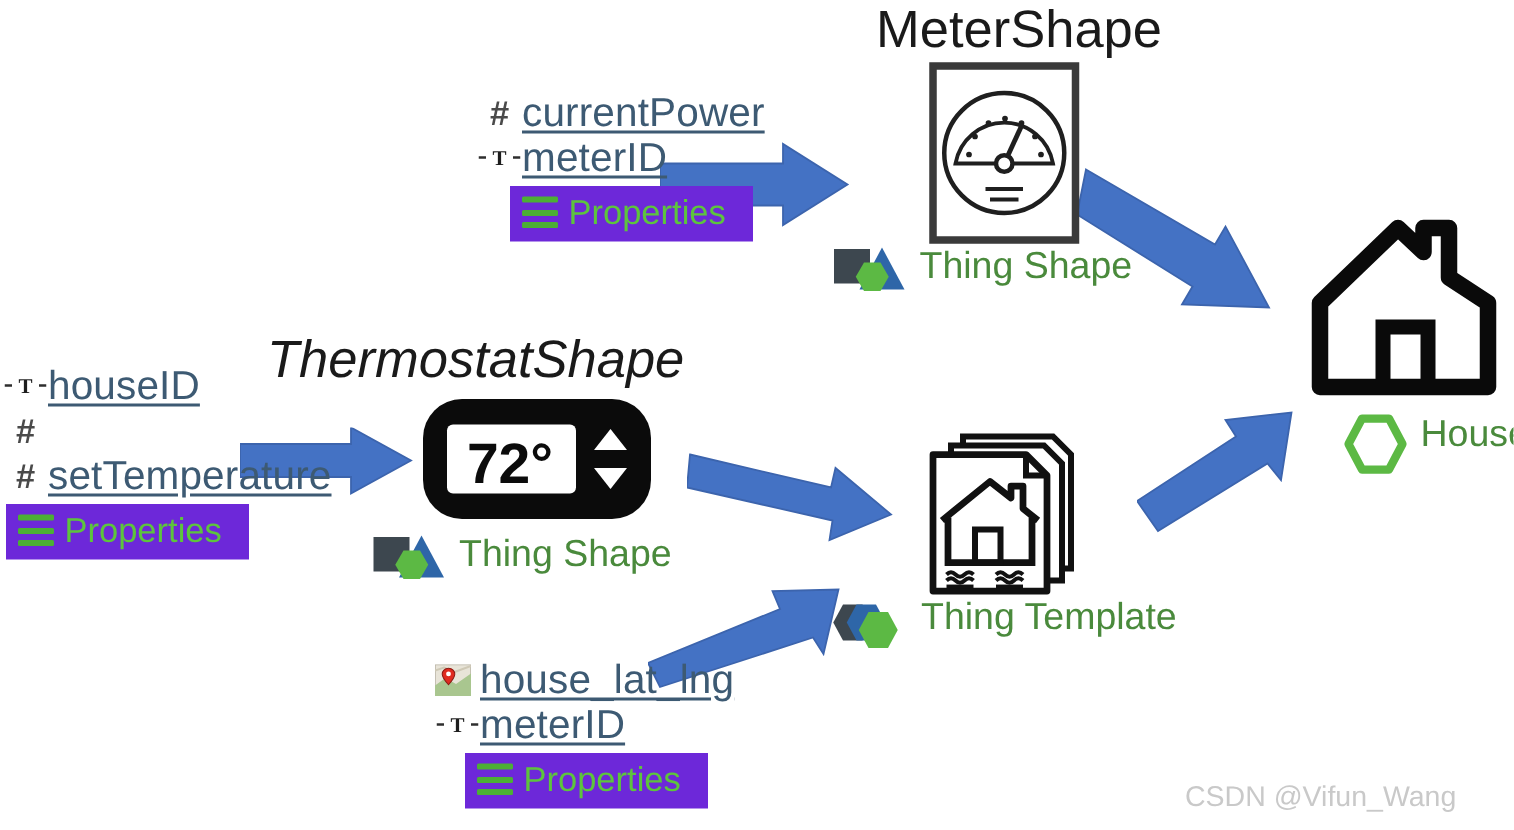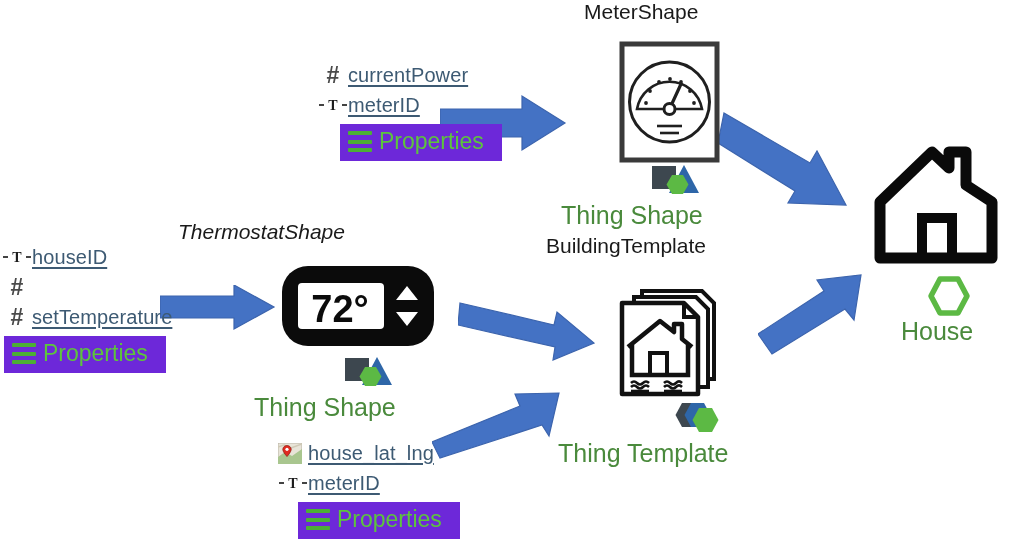--- a/index.html
+++ b/index.html
@@ -43,21 +43,21 @@
     font-family: "Liberation Sans", sans-serif;
     color: #4a4a4a;
   }
   .type-loc {
     width: 24px;
     height: 21px;
     flex: 0 0 24px;
     margin-right: 6px;
   }
   .prop-name {
-    font-size: 20px;
+    font-size: 27px;
     color: #3d5a73;
     text-decoration: underline;
     text-underline-offset: 3px;
     letter-spacing: .1px;
   }
   .props-footer {
     display: flex;
     align-items: center;
     background: #6d28d9;
     padding: 4px 18px 6px 8px;
@@ -81,33 +81,32 @@
   .props-bars i:nth-child(2) { width: 24px; }
   .props-bars i:nth-child(3) { width: 24px; }
   .props-label {
     font-size: 23px;
     color: #5dc43d;
   }
 
   
   .node-title {
     position: absolute;
-    font-size: 21px;
+    font-size: 35px;
     color: #1a1a1a;
     white-space: nowrap;
     font-weight: 400;
   }
 
   
   .kind-caption {
     position: absolute;
     display: flex;
-    align-items: flex-end;
+    align-items: flex-start;
     white-space: nowrap;
-    flex-direction: column;
   }
   .kind-label {
     font-size: 25px;
     color: #4a8a3c;
     margin-left: 6px;
   }
 
   
   .watermark {
     position: absolute;
@@ -191,21 +190,21 @@
     <div class="props-footer" style="margin-left:2px; margin-top:4px;">
       <span class="props-bars">
         <i></i>
           <i></i>
           <i></i>
       </span>
       <span class="props-label">Properties</span>
     </div>
   </div>
 
-  <div class="prop-group" style="left:278px; top:438px;">
+  <div class="prop-group" style="left:290px; top:438px;">
     <div class="prop-row">
       <span class="type-loc">
         <svg width="24" height="21" viewBox="0 0 24 21">
           <rect x="0" y="0" width="24" height="21" fill="#e8e4d8" stroke="#b9b4a6" stroke-width="1"></rect>
           <path d="M0 14 L7 9 L14 13 L24 6 L24 21 L0 21 Z" fill="#a9c68f"></path>
           <path d="M0 4 L6 2 L13 5 L24 1" stroke="#cfc9b6" stroke-width="1.4" fill="none"></path>
           <path d="M9 2.5 C11.6 2.5 13.2 4.4 13.2 6.4 C13.2 9 9 13.5 9 13.5 C9 13.5 4.8 9 4.8 6.4 C4.8 4.4 6.4 2.5 9 2.5 Z" fill="#e02b20" stroke="#8c1b14" stroke-width=".7"></path>
           <circle cx="9" cy="6.3" r="1.6" fill="#ffffff"></circle>
         </svg>
       </span>
@@ -267,21 +266,20 @@
   </svg>
   <div class="kind-caption" style="left:248px; top:355px;">
     <svg width="52" height="38" viewBox="0 0 52 38">
       <rect x="1" y="3" width="24" height="23" fill="#3d474f"></rect>
       <polygon points="33,2 48,30 18,30" fill="#2e66a8"></polygon>
       <polygon points="21,12 32,12 37.5,21.5 32,31 21,31 15.5,21.5" fill="#5cb944"></polygon>
     </svg>
     <span class="kind-label">Thing Shape</span>
   </div>
 
-  <div class="node-title" style="left:546px; top:234px;">BuildingTemplate</div>
   <svg class="abs" style="left:616px; top:283px;" width="104" height="117" viewBox="0 0 104 117">
     <path d="M26 8 L86 8 L98 20 L98 96 L26 96 Z" fill="#ffffff" stroke="#111111" stroke-width="4"></path>
     <path d="M18 14 L80 14 L92 26 L92 104 L18 104 Z" fill="#ffffff" stroke="#111111" stroke-width="4"></path>
     <path d="M6 20 L68 20 L82 34 L82 111 L6 111 Z" fill="#ffffff" stroke="#111111" stroke-width="4.5" stroke-linejoin="round"></path>
     <path d="M68 20 L68 34 L82 34" fill="none" stroke="#111111" stroke-width="4"></path>
     <path d="M16 62 L16 92 L72 92 L72 62" fill="none" stroke="#111111" stroke-width="4.5"></path>
     <path d="M12 64 L44 38 L58 49 L58 41 L66 41 L66 56 L76 64" fill="none" stroke="#111111" stroke-width="4.5" stroke-linejoin="round"></path>
     <rect x="34" y="70" width="17" height="22" fill="none" stroke="#111111" stroke-width="4"></rect>
     <path d="M15 100 q3,-3 6,0 t6,0 t6,0" fill="none" stroke="#111111" stroke-width="2.6"></path>
     <path d="M15 104 q3,-3 6,0 t6,0 t6,0" fill="none" stroke="#111111" stroke-width="2.6"></path>
@@ -303,14 +301,15 @@
     <path d="M6 62 L58 12 L75 28 L75 12 L92 12 L92 45 L118 62 L118 118 L6 118 Z" fill="none" stroke="#0a0a0a" stroke-width="11" stroke-linejoin="round"></path>
     <path d="M48 118 L48 78 L78 78 L78 118" fill="none" stroke="#0a0a0a" stroke-width="10"></path>
   </svg>
   <div class="kind-caption" style="left:895px; top:275px;">
     <svg width="46" height="42" viewBox="0 0 46 42">
       <polygon points="13,4 31,4 40,21 31,38 13,38 4,21" fill="none" stroke="#5cb944" stroke-width="5.5" stroke-linejoin="round"></polygon>
     </svg>
     <span class="kind-label">House</span>
   </div>
 
+  <div class="watermark" style="left:790px; top:521px;">CSDN @Vifun_Wang</div>
 
 </div>
 
 </body></html>

